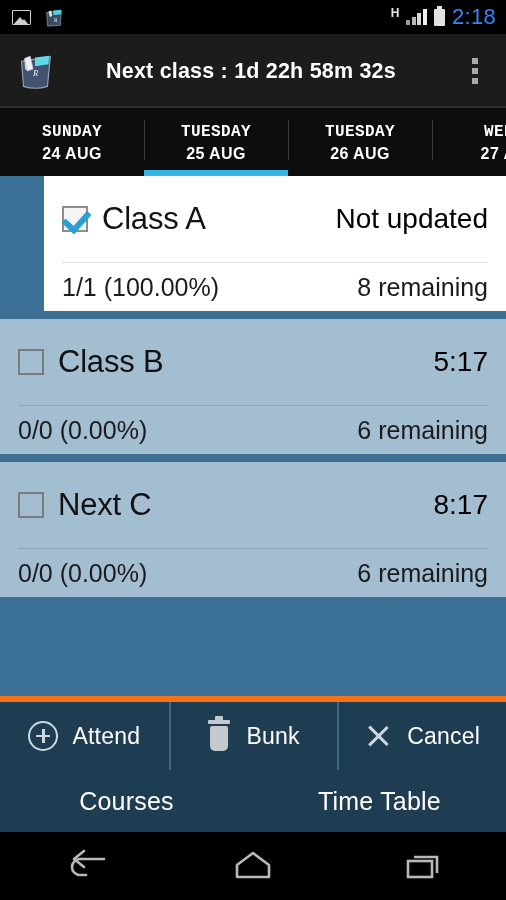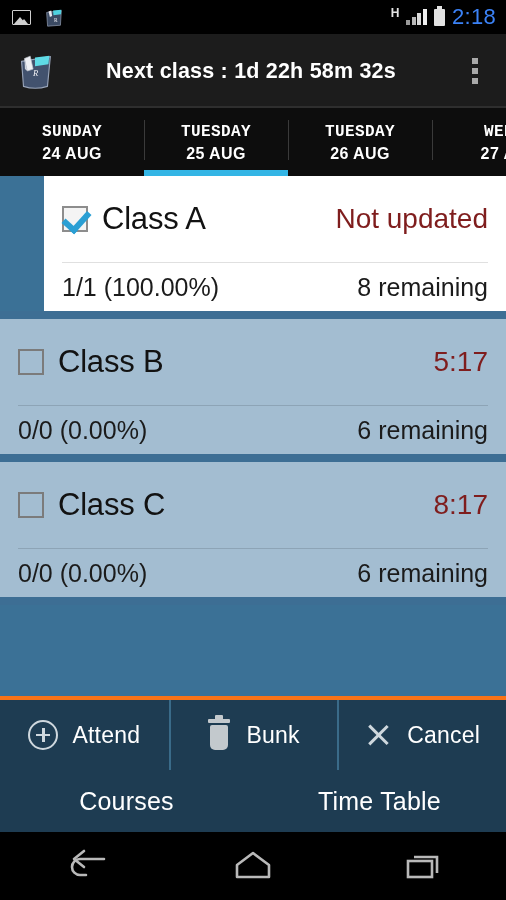--- a/index.html
+++ b/index.html
@@ -91,33 +91,33 @@
   .cb {
     width: 26px; height: 26px; flex: 0 0 auto; margin-right: 14px; position: relative;
     border: 2px solid #7b7b7b; background: transparent;
   }
   .cb.checked { border-color: #8d8d8d; background: #f4f4f4; }
   .cb.checked:after {
     content: ""; position: absolute; left: 4px; top: -2px; width: 11px; height: 20px;
     border: solid #2a9fd4; border-width: 0 6px 6px 0; transform: rotate(42deg);
   }
   .c-name { font-size: 31px; color: #121212; letter-spacing: -0.2px; }
-  .c-right { margin-left: auto; font-size: 28px; color: #7f1d1d; }
+  .c-right { margin-left: auto; font-size: 28px; color: #000000; }
   .card-sep { height: 1px; background: rgba(0,0,0,0.13); }
   .card.updated .card-sep { background: #e0e0e0; }
   .card-bot {
     height: 48px; display: flex; align-items: center;
     font-size: 25px; color: #1b1b1b; text-align: center;
   }
   .card-bot .right { margin-left: auto; }
 
   
   .actions {
     height: 74px; background: #1e3c52; display: flex; flex: 0 0 auto;
-    border-top: 4px solid #f97316;
+    border-top: 6px solid #f97316;
   }
   .act {
     flex: 1 1 33.333%; display: flex; align-items: center; justify-content: center;
     gap: 14px; position: relative; color: #fff;
   }
   .act + .act:before {
     content: ""; position: absolute; left: 0; top: 0; bottom: 0; width: 2px; background: #3a6b89;
   }
   .act .lbl { font-size: 23px; letter-spacing: 0.2px; }
   .ic-plus {
@@ -255,21 +255,21 @@
         <span>0/0 (0.00%)</span>
         <span class="right">6 remaining</span>
       </div>
     </div>
 
     <div class="card-gap"></div>
 
     <div class="card">
       <div class="card-top">
         <span class="cb"></span>
-        <span class="c-name">Class C</span>
+        <span class="c-name">Next C</span>
         <span class="c-right">8:17</span>
       </div>
       <div class="card-sep"></div>
       <div class="card-bot">
         <span>0/0 (0.00%)</span>
         <span class="right">6 remaining</span>
       </div>
     </div>
 
     <div class="card-gap"></div>

